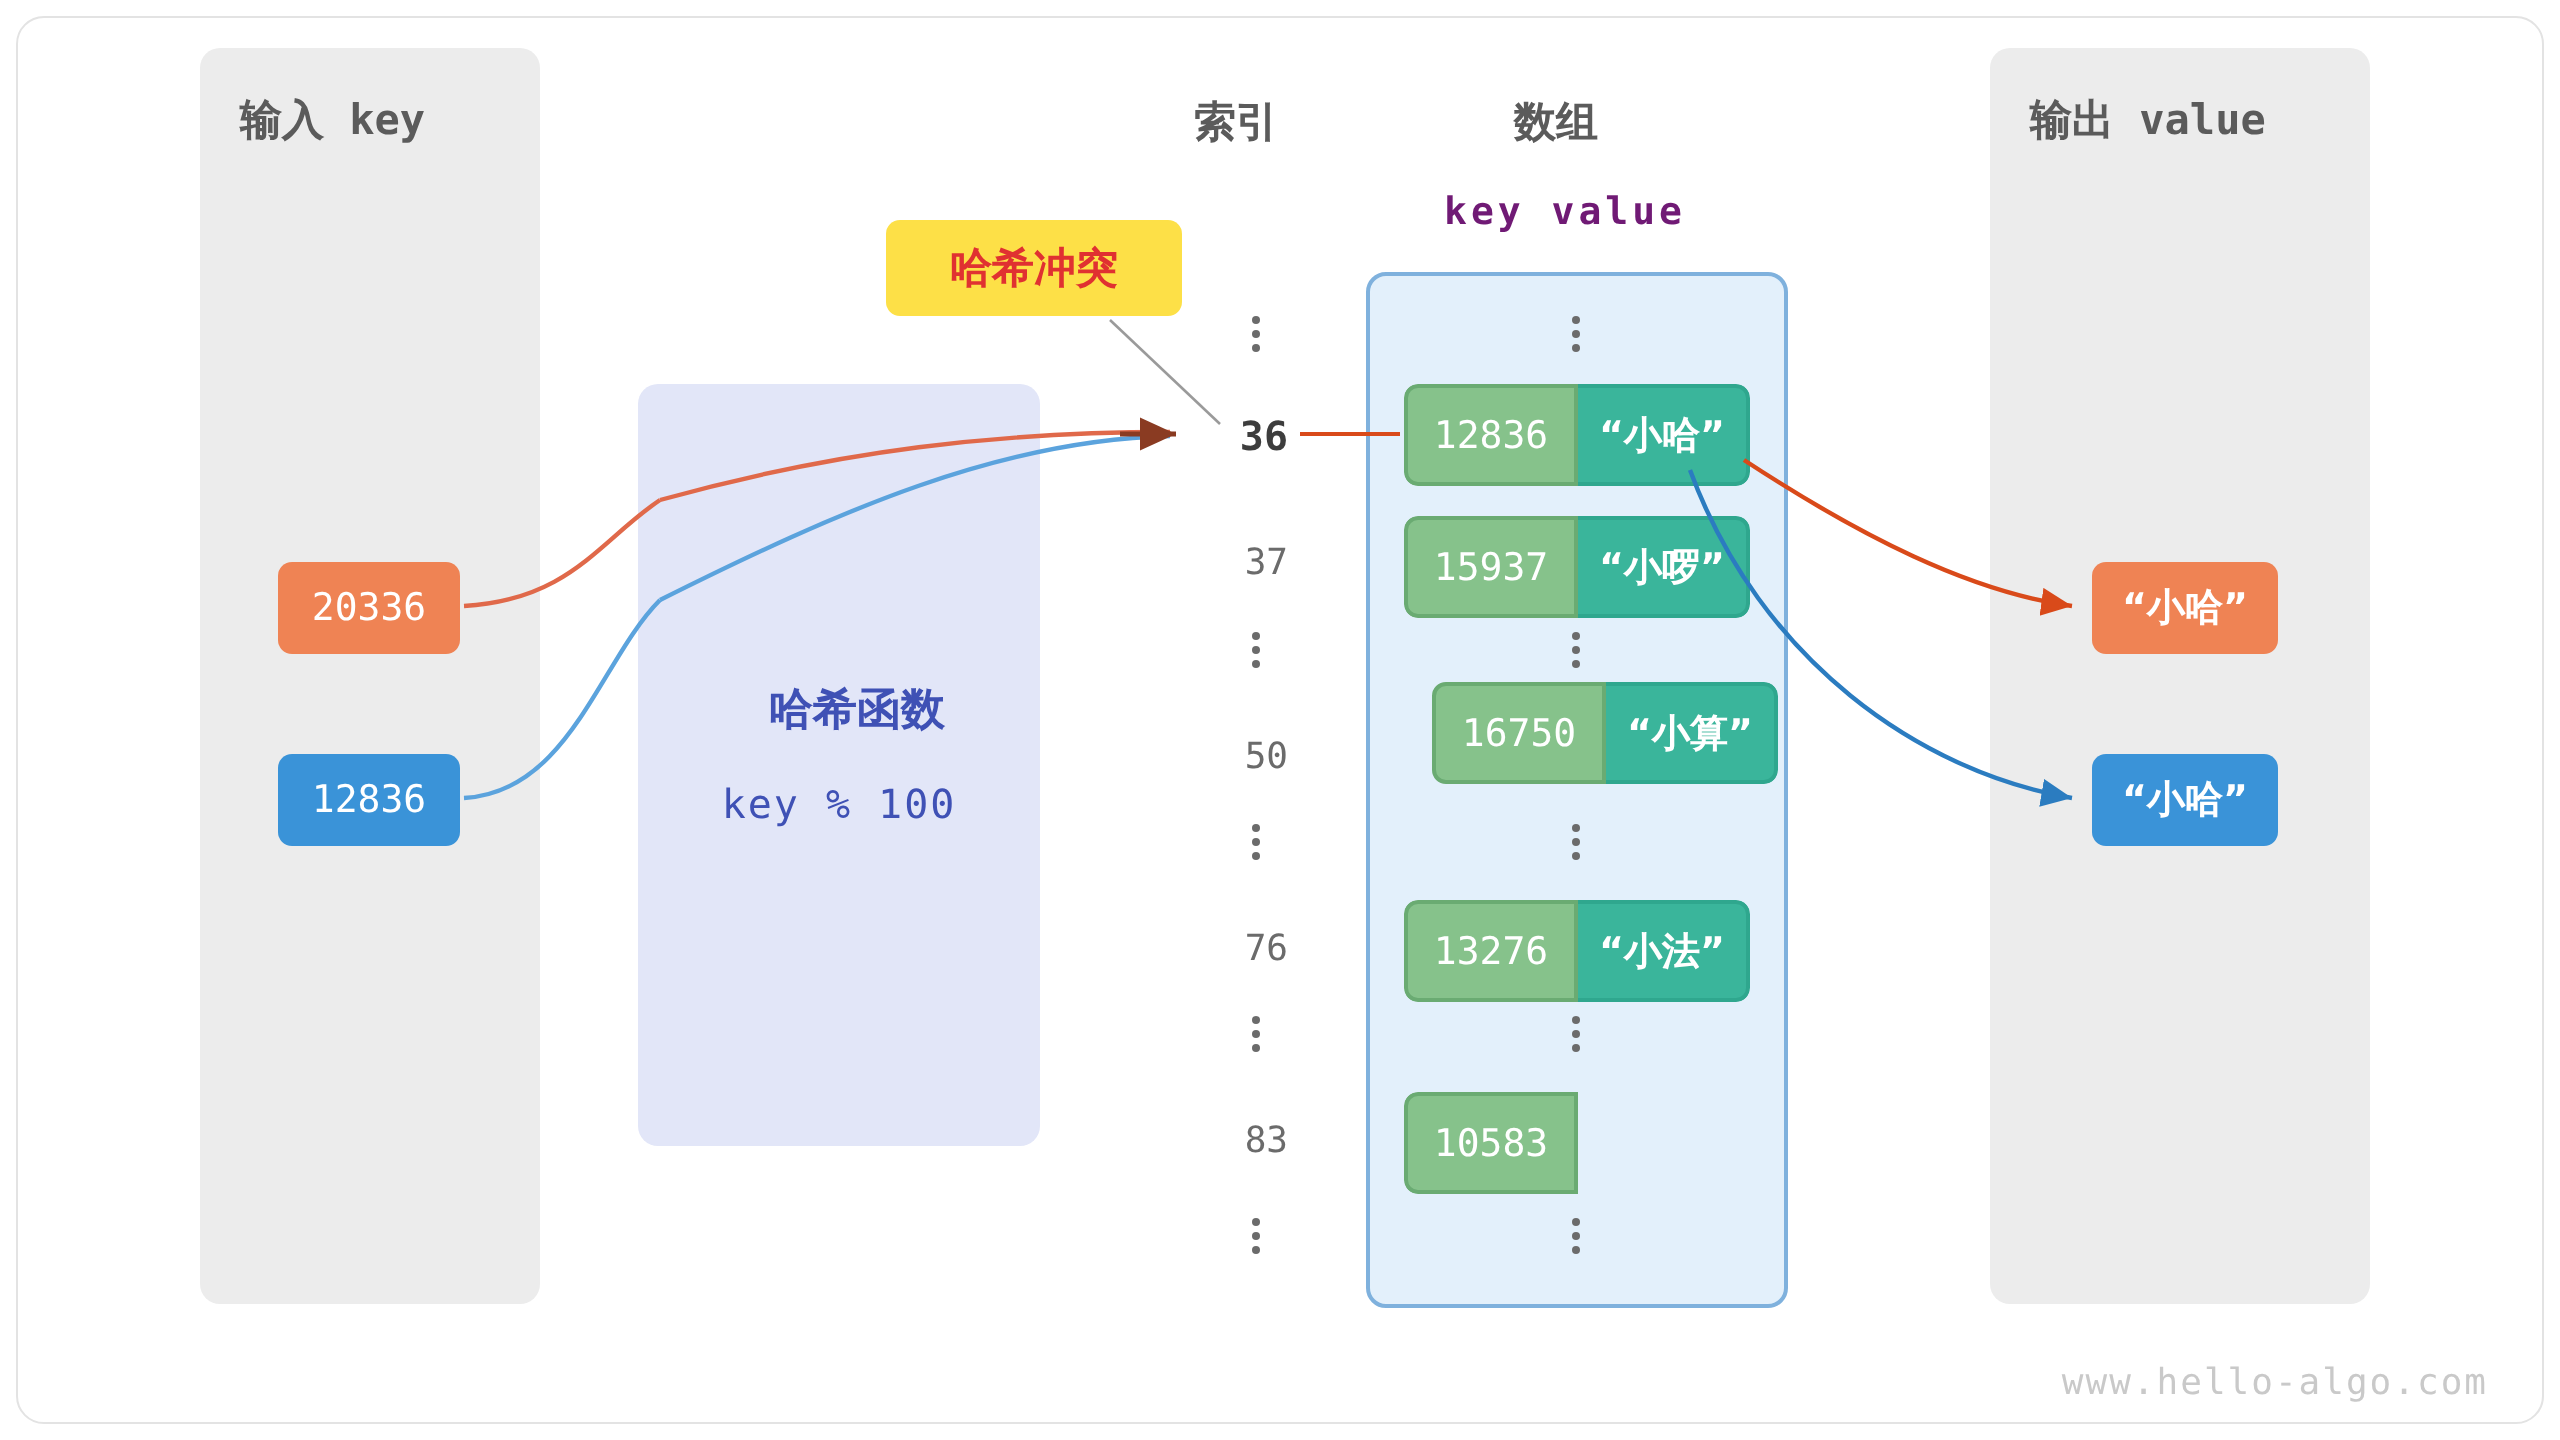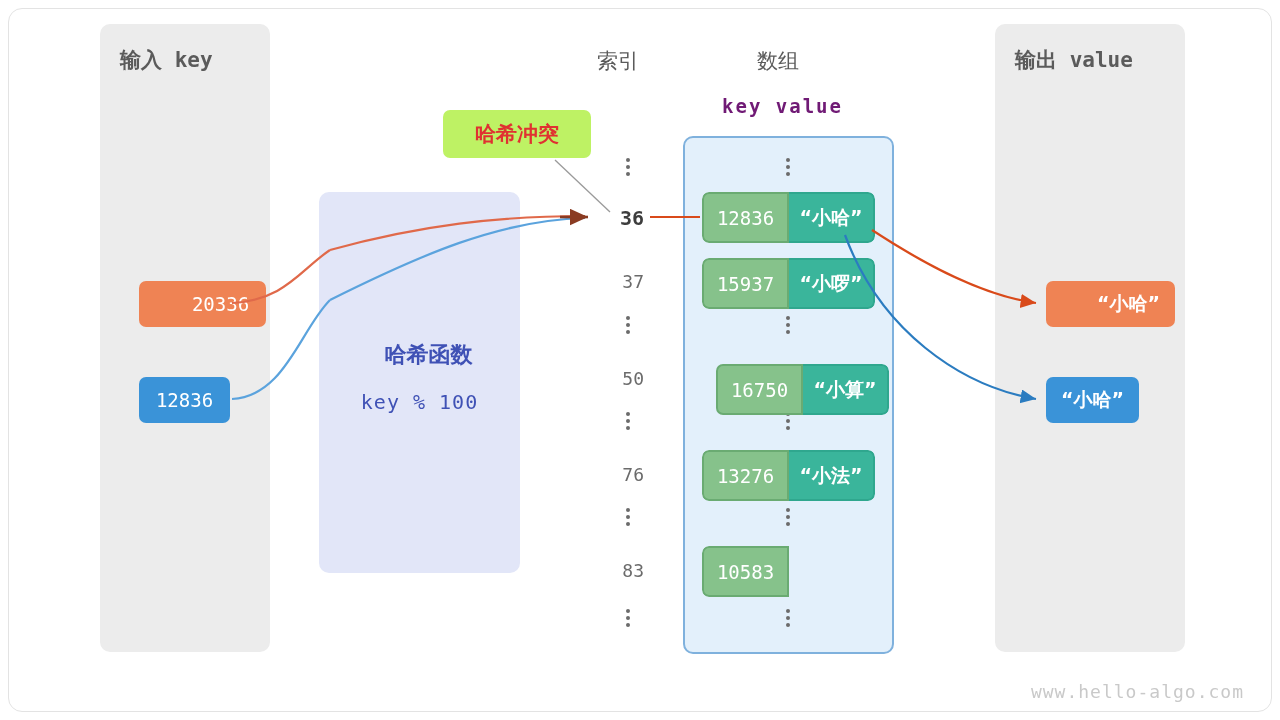--- a/index.html
+++ b/index.html
@@ -37,21 +37,21 @@
     font-family: "DejaVu Sans Mono", monospace;
     font-weight: bold;
     font-size: 21px;
     color: #5b5b5b;
     white-space: nowrap;
   }
 
   .col-label {
     position: absolute;
     font-family: "DejaVu Sans", sans-serif;
-    font-weight: normal;
+    font-weight: bold;
     font-size: 21px;
     color: #5b5b5b;
     white-space: nowrap;
   }
 
   .kv-header {
     position: absolute;
     font-family: "DejaVu Sans Mono", monospace;
     font-weight: bold;
     font-size: 19px;
@@ -157,21 +157,21 @@
   }
   .chip.mono {
     font-family: "DejaVu Sans Mono", monospace;
     font-size: 19px;
   }
   .chip.cjk {
     font-family: "DejaVu Sans", sans-serif;
     font-weight: bold;
     font-size: 19px;
   }
-  .chip.orange { background: #ef8354; padding-left: 36px; }
+  .chip.orange { background: #ef8354; }
   .chip.blue   { background: #3a93d8; }
 
   
   .hashbox {
     position: absolute;
     left: 319px;
     top: 192px;
     width: 201px;
     height: 381px;
     background: #e2e6f8;
@@ -200,21 +200,21 @@
     letter-spacing: 1px;
   }
 
   
   .callout {
     position: absolute;
     left: 443px;
     top: 110px;
     width: 148px;
     height: 48px;
-    background: #bef264;
+    background: #fde047;
     border-radius: 7px;
     display: flex;
     align-items: center;
     justify-content: center;
     font-family: "DejaVu Sans", sans-serif;
     font-weight: bold;
     font-size: 21px;
     color: #e03131;
   }
 
@@ -316,21 +316,21 @@
     </div>
 
   <div class="bucket" style="left:702px; top:192px;">
     <div class="key">12836</div>
     <div class="val">“小哈”</div>
   </div>
   <div class="bucket" style="left:702px; top:258px;">
     <div class="key">15937</div>
     <div class="val">“小啰”</div>
   </div>
-  <div class="bucket" style="left:702px; top:364px;padding-left:14px;">
+  <div class="bucket" style="left:702px; top:341px;padding-left:14px;">
     <div class="key">16750</div>
     <div class="val">“小算”</div>
   </div>
   <div class="bucket" style="left:702px; top:450px;">
     <div class="key">13276</div>
     <div class="val">“小法”</div>
   </div>
   <div class="bucket" style="left:702px; top:546px;">
     <div class="key">10583</div>
   </div>

